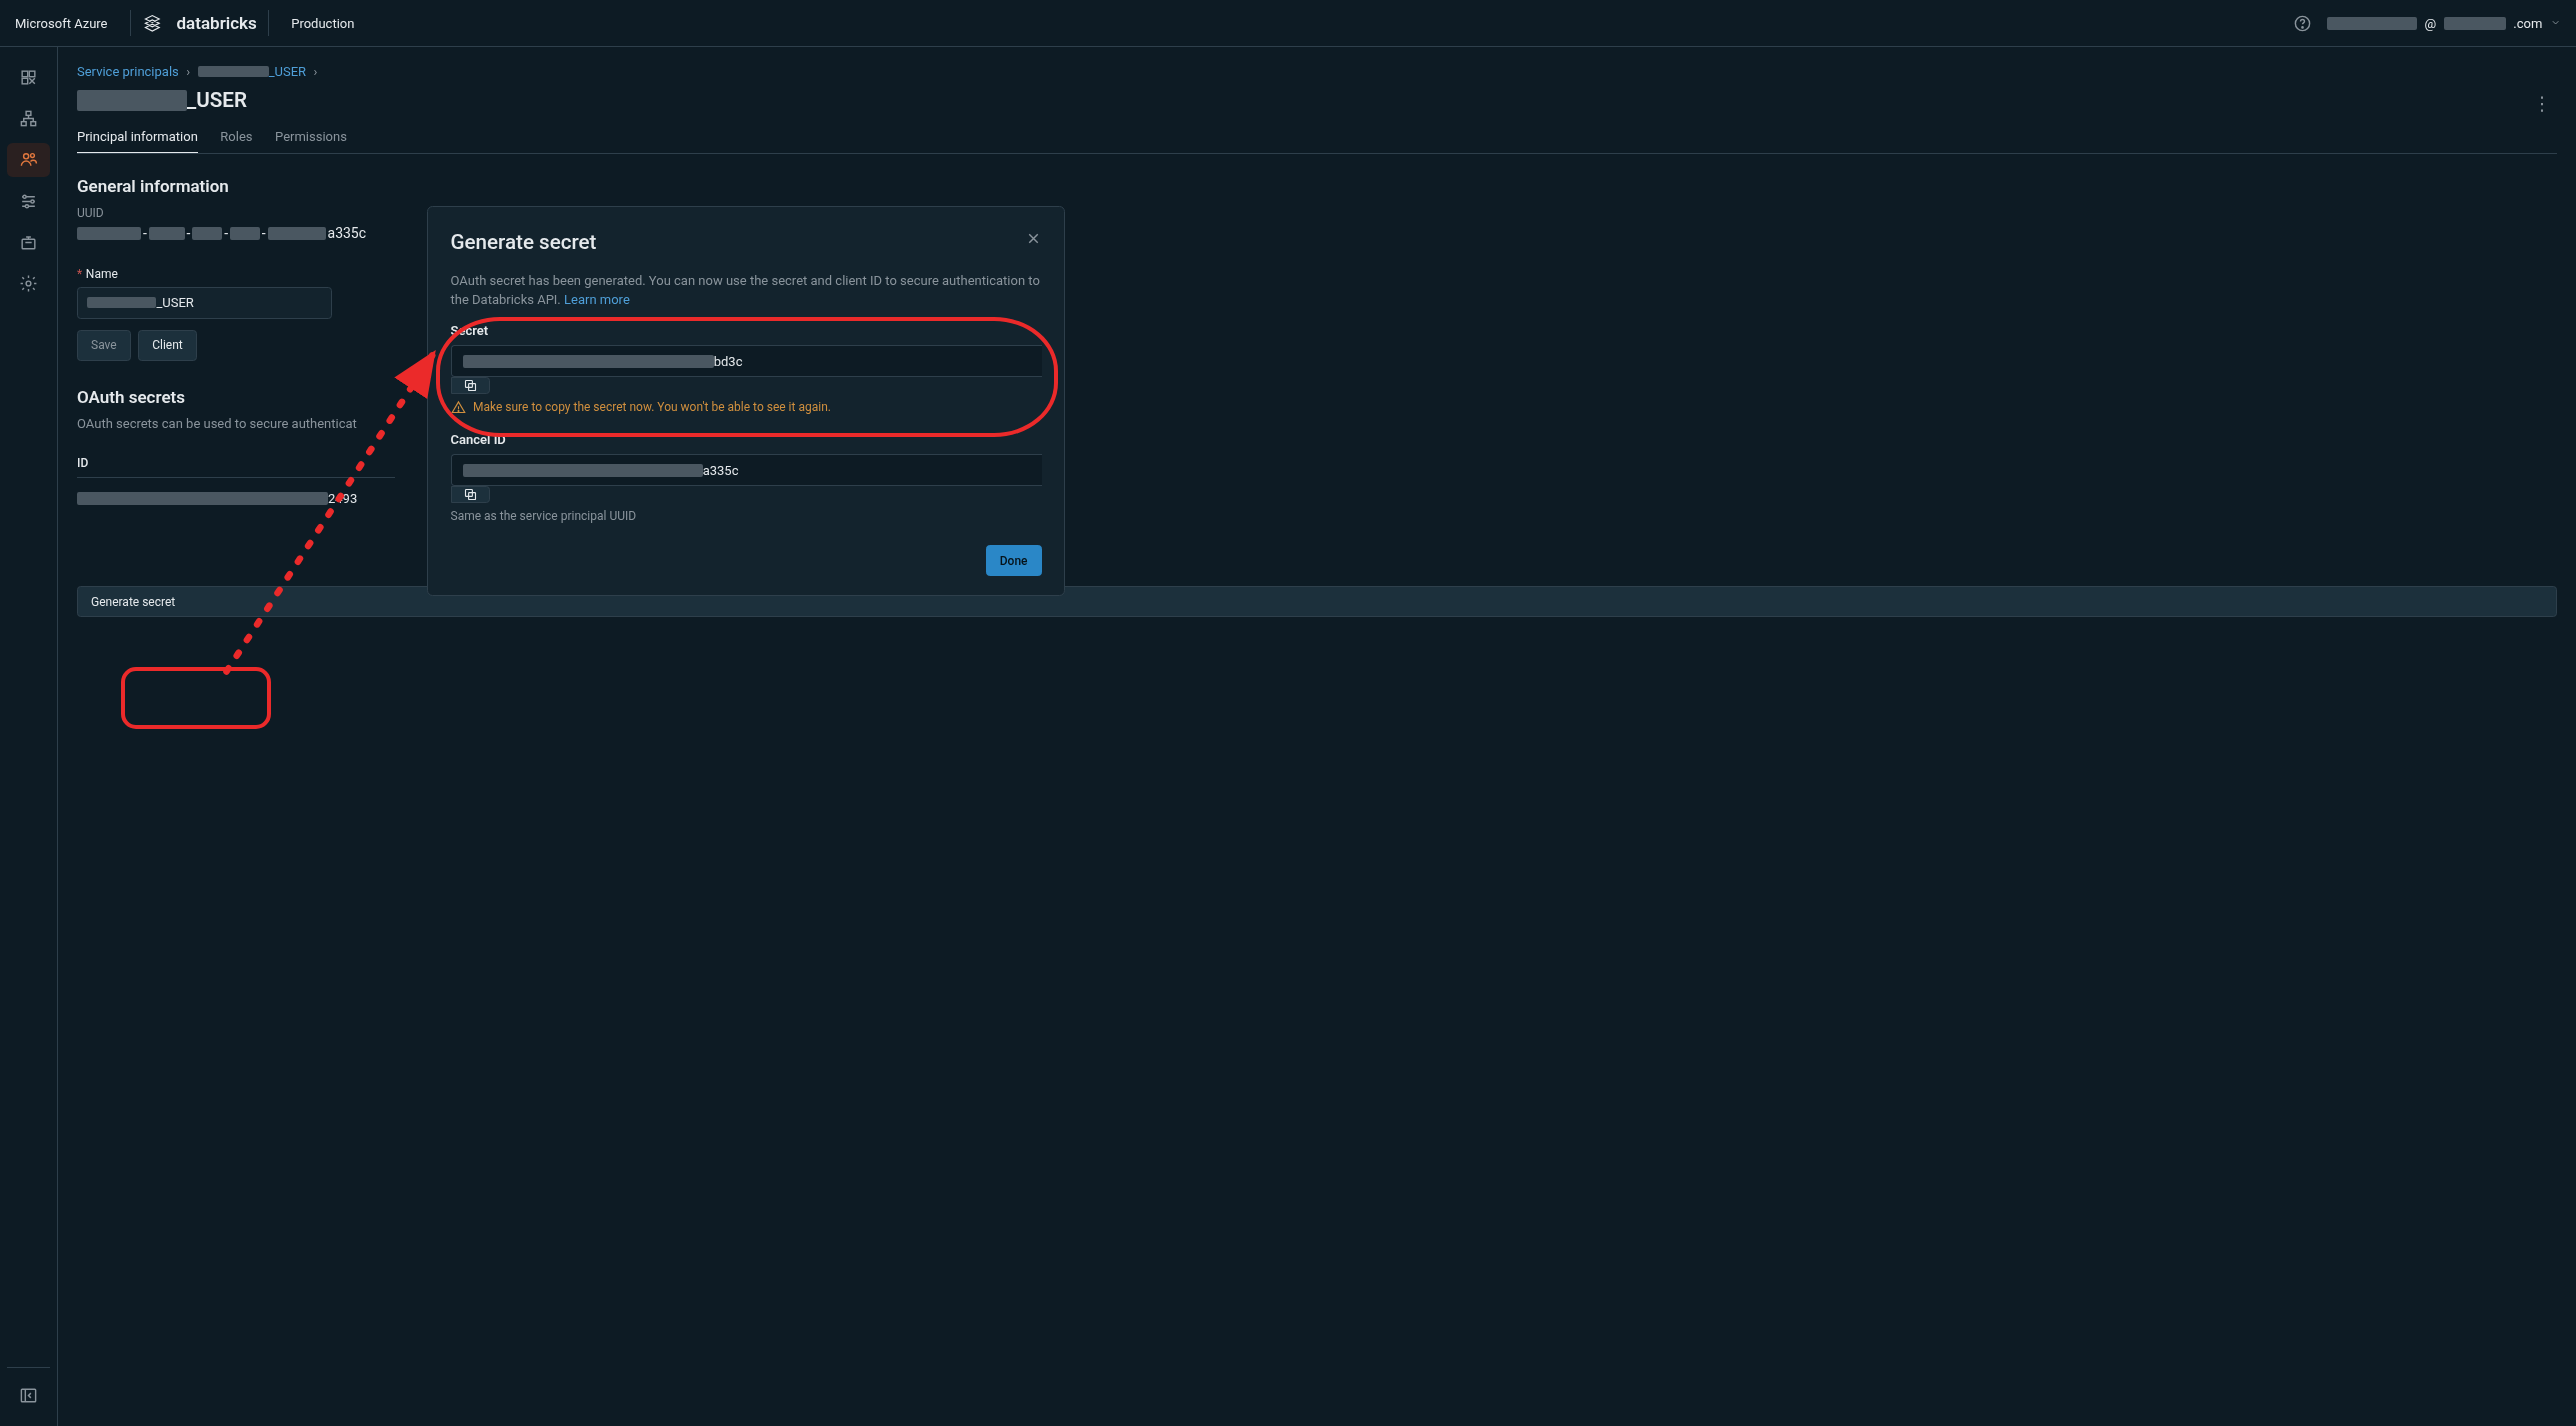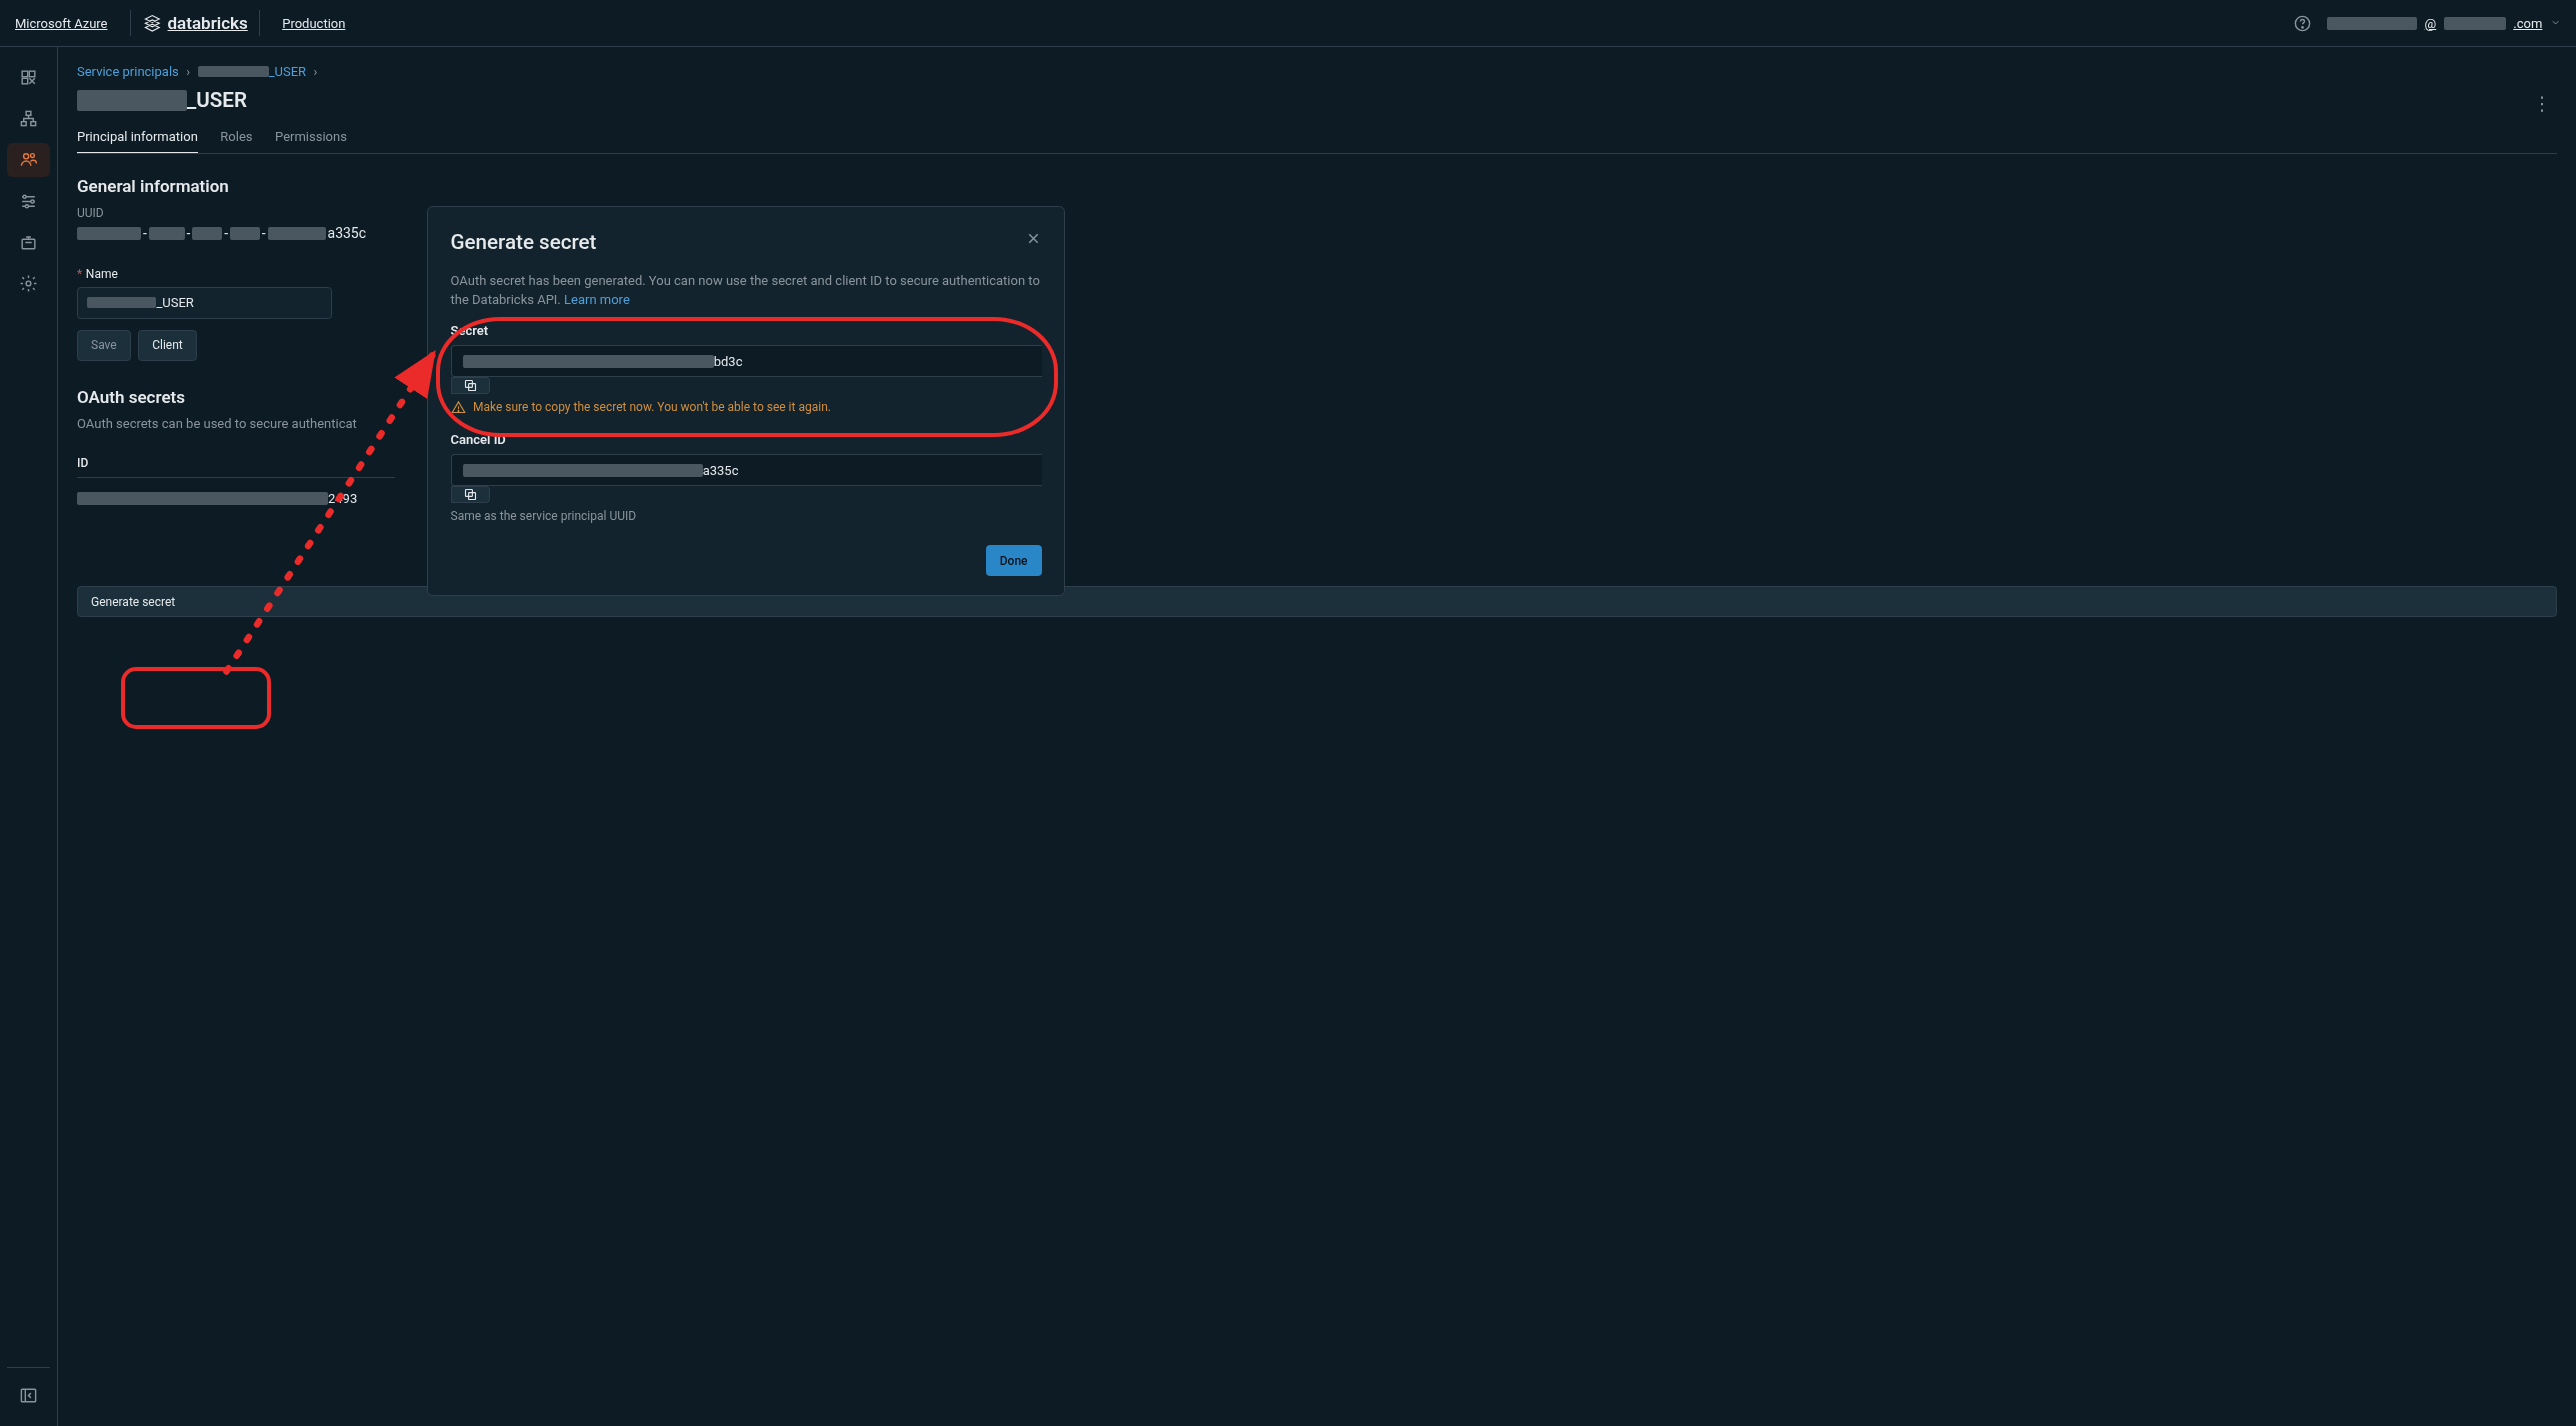--- a/index.html
+++ b/index.html
@@ -29,25 +29,24 @@
   }
   .app { display: flex; flex-direction: column; height: 100vh; width: 100vw; overflow: hidden; }
 
   
   .top-header {
     height: 47px; flex: 0 0 47px;
     background: var(--bg-header);
     display: flex; align-items: center;
     padding: 0 15px;
     border-bottom: 0.9px solid var(--border);
-    text-decoration: underline;
   }
   .top-header .brand-azure { font-weight: 400; margin-right: 11.2px; }
   .vbar { width: 0.9px; height: 26px; background: var(--border); margin: 0 11.2px; }
-  .brand-db { display: flex; font-weight: 600; font-size: 17px; gap: 5px; }
+  .brand-db { display: flex; font-weight: 600; font-size: 17px; gap: 14px; }
   .brand-db svg { width: 20.6px; height: 20.6px; }
   .env-label { margin-left: 11.2px; color: var(--text); }
   .header-spacer { flex: 1; }
   .help-icon { width: 19px; height: 19px; margin-right: 15px; display:flex; align-items:center; justify-content:center; }
   .user-email { display: flex; align-items: center; gap: 7.5px; }
   .redact { background: var(--redact); border-radius: 1.9px; display: inline-block; }
   .chev-down { width: 11.2px; height: 11.2px; }
 
   
   .body { flex: 1; display: flex; min-height: 0; }

